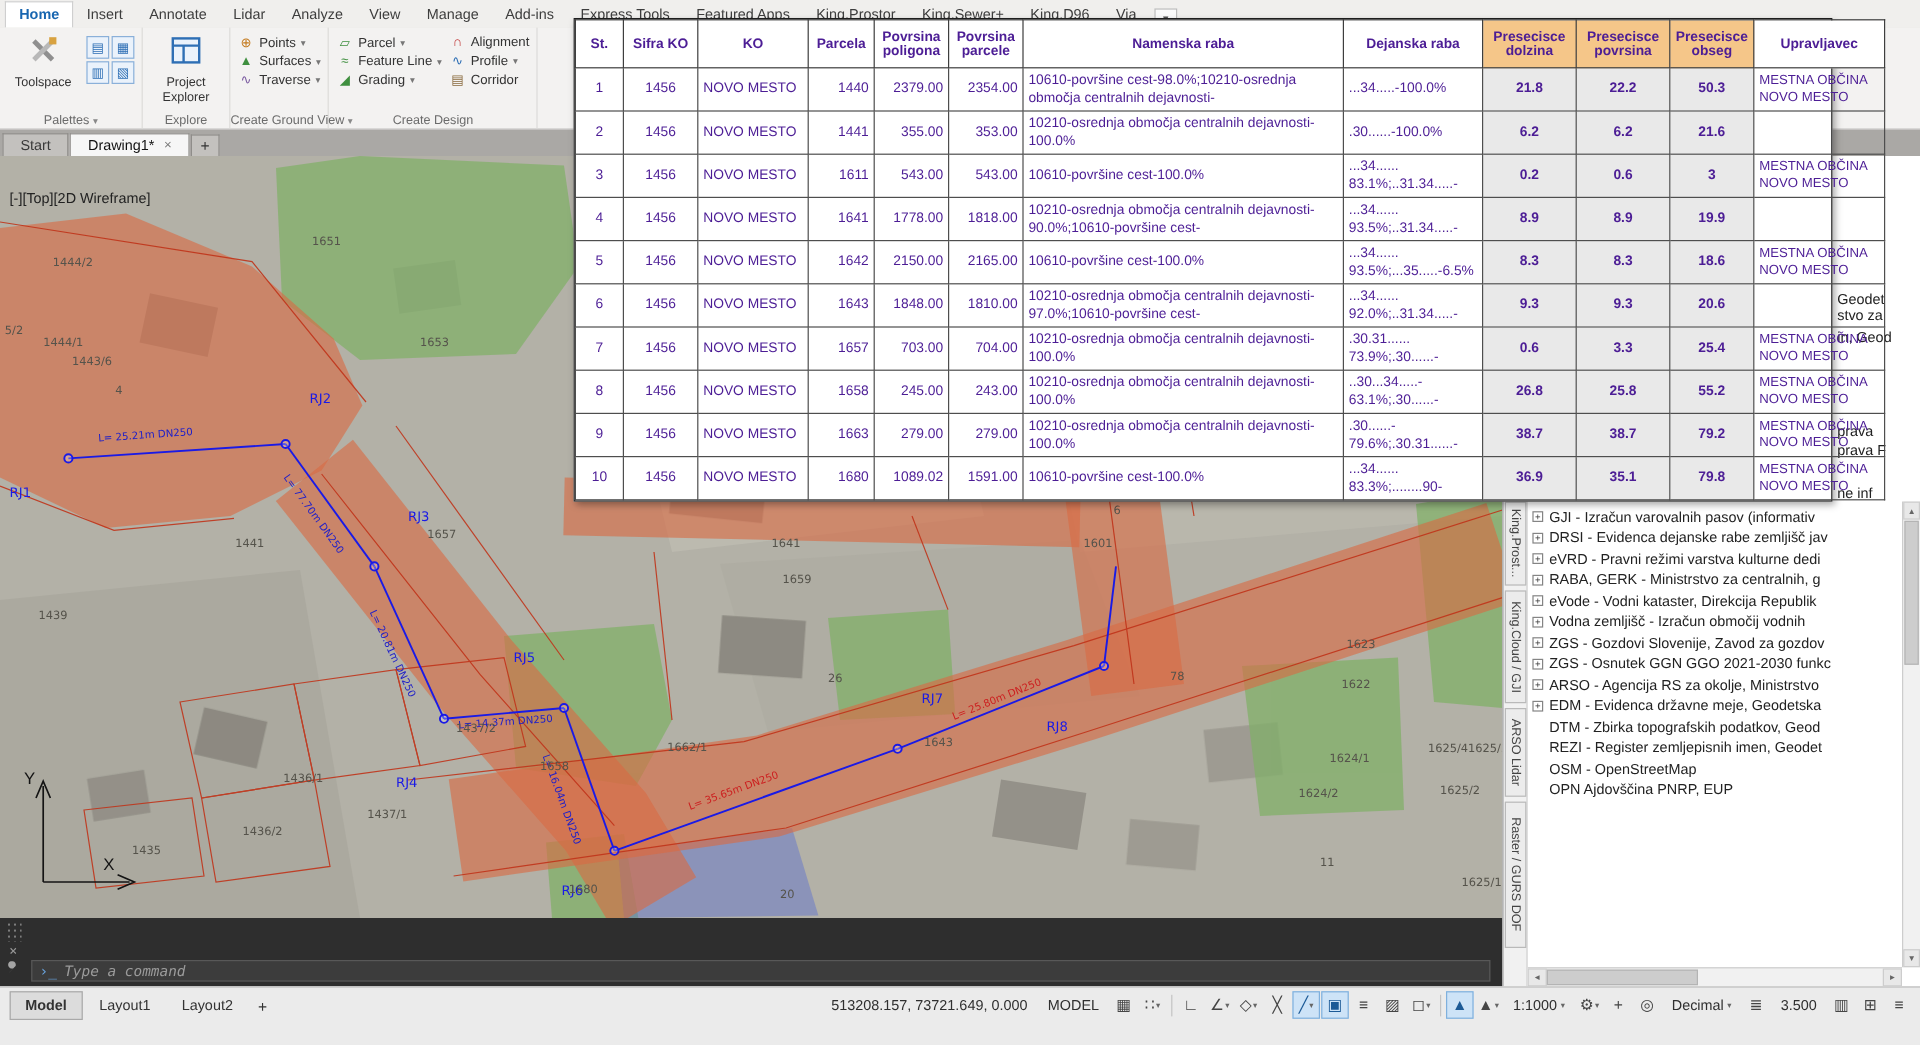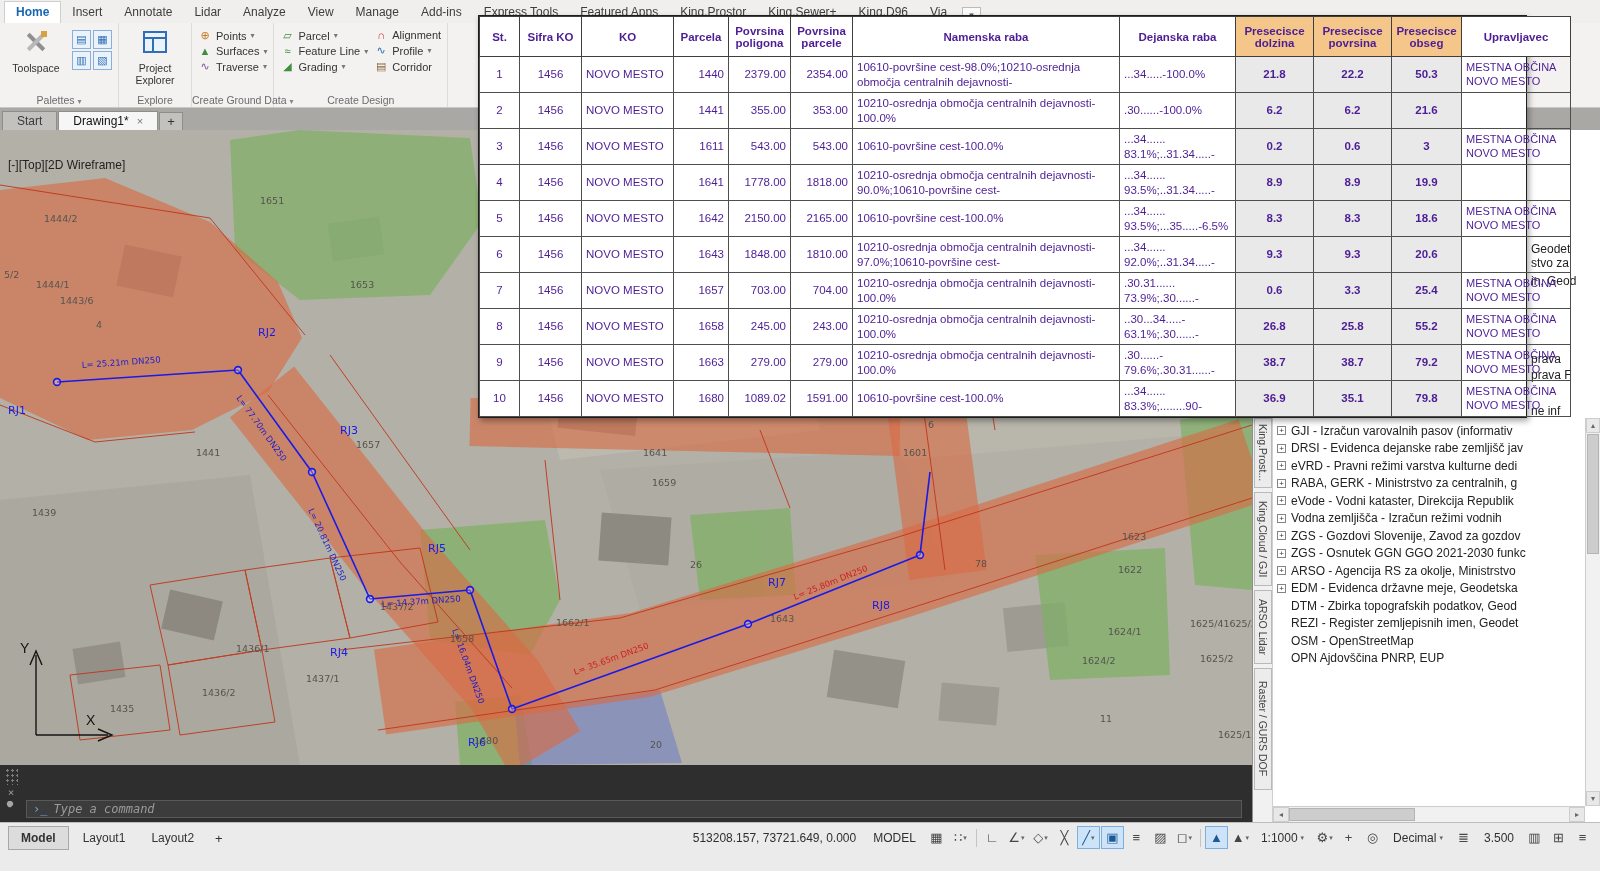--- a/index.html
+++ b/index.html
@@ -173,21 +173,21 @@
               <span>Surfaces</span>
               <span class="rarrow">▾</span>
             </div>
             <div class="rowbtn">
               <span class="ricon" style="color: rgb(122, 90, 160);">∿</span>
               <span>Traverse</span>
               <span class="rarrow">▾</span>
             </div>
           </div>
       </div>
-      <div class="rpanel-label"><span>Create Ground Data</span> <span class="parrow">▾</span></div>
+      <div class="rpanel-label"><span>Create Ground View</span> <span class="parrow">▾</span></div>
     </div>
 
     <div class="rpanel">
       <div class="rpanel-content">
         <div class="rowbtns">
             <div class="rowbtn">
               <span class="ricon" style="color: rgb(63, 143, 63);">▱</span>
               <span>Parcel</span>
               <span class="rarrow">▾</span>
             </div>
@@ -408,21 +408,21 @@
         <div class="titem">
           <span class="tbox">+</span>
           <span>RABA, GERK - Ministrstvo za centralnih, g</span>
         </div>
         <div class="titem">
           <span class="tbox">+</span>
           <span>eVode - Vodni kataster, Direkcija Republik</span>
         </div>
         <div class="titem">
           <span class="tbox">+</span>
-          <span>Vodna zemljišča - Izračun režimi vodnih</span>
+          <span>Vodna zemljišč - Izračun območij vodnih</span>
         </div>
         <div class="titem">
           <span class="tbox">+</span>
           <span>ZGS - Gozdovi Slovenije, Zavod za gozdov</span>
         </div>
         <div class="titem">
           <span class="tbox">+</span>
           <span>ZGS - Osnutek GGN GGO 2021-2030 funkc</span>
         </div>
         <div class="titem">

